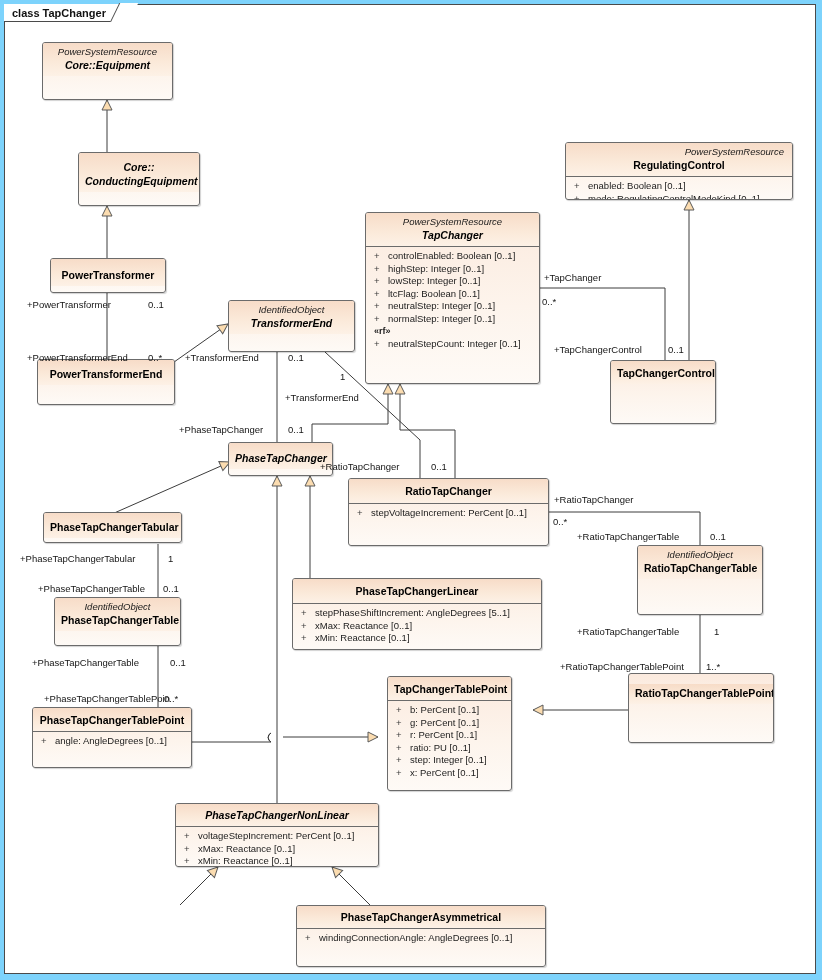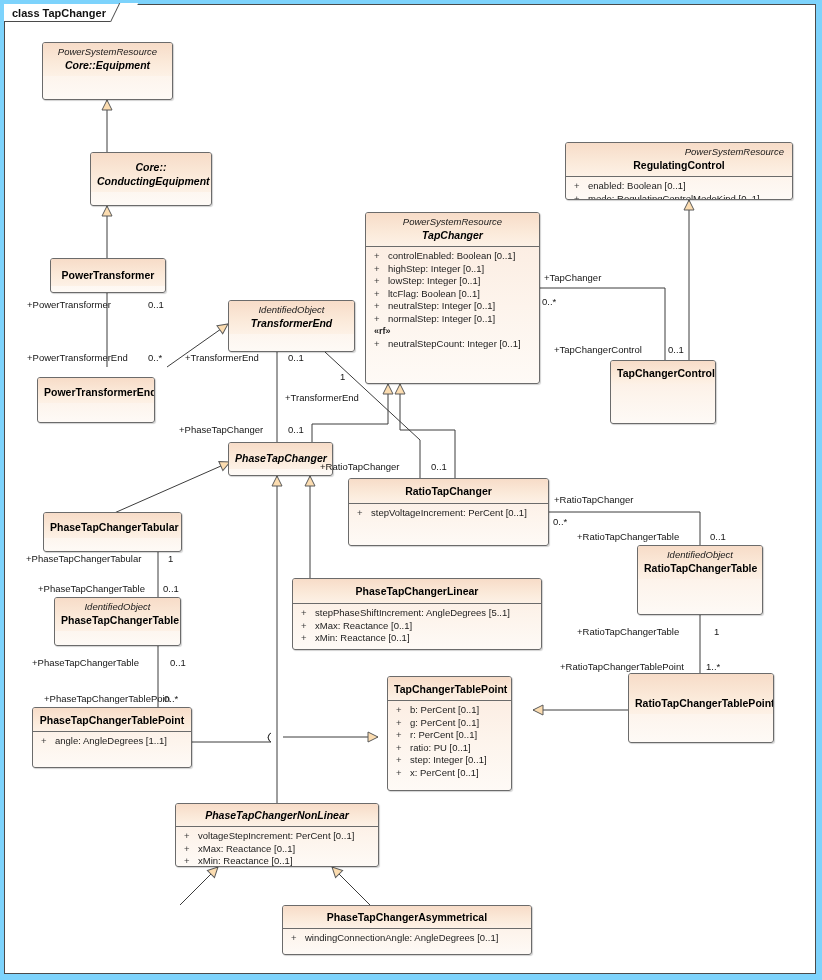--- a/index.html
+++ b/index.html
@@ -171,34 +171,34 @@
     </g>
   </svg>
 
   <div class="cls" style="left:42px;top:42px;width:131px;height:58px;">
     <div class="hdr">
       <span class="stereo ctr">PowerSystemResource</span>
       <span class="nm it">Core::Equipment</span>
     </div>
   </div>
 
-  <div class="cls" style="left:78px;top:152px;width:122px;height:54px;margin-left:12px;">
+  <div class="cls" style="left:78px;top:152px;width:122px;height:54px;">
     <div class="hdr" style="padding-top:7px;">
       <span class="nm it">Core::</span>
       <span class="nm it">ConductingEquipment</span>
     </div>
   </div>
 
   <div class="cls" style="left:50px;top:258px;width:116px;height:35px;">
     <div class="hdr" style="padding-top:9px;">
       <span class="nm">PowerTransformer</span>
     </div>
   </div>
 
-  <div class="cls" style="left:37px;top:377px;width:118px;height:46px;">
+  <div class="cls" style="left:37px;top:359px;width:138px;height:46px;">
     <div class="hdr" style="padding-top:7px;">
       <span class="nm">PowerTransformerEnd</span>
     </div>
   </div>
 
   <div class="cls" style="left:228px;top:300px;width:127px;height:52px;">
     <div class="hdr">
       <span class="stereo ctr">IdentifiedObject</span>
       <span class="nm it">TransformerEnd</span>
     </div>
@@ -281,42 +281,42 @@
     </div>
     <div class="sep"></div>
     <div class="attrs">
         <div class="attr">
           <span class="vis">+</span>
           <span class="txt">stepVoltageIncrement: PerCent [0..1]</span>
         </div>
       </div>
   </div>
 
-  <div class="cls" style="left:43px;top:512px;width:139px;height:40px;">
+  <div class="cls" style="left:43px;top:512px;width:139px;height:31px;">
     <div class="hdr" style="padding-top:7px;">
       <span class="nm">PhaseTapChangerTabular</span>
     </div>
   </div>
 
   <div class="cls" style="left:54px;top:597px;width:127px;height:49px;">
     <div class="hdr">
       <span class="stereo ctr">IdentifiedObject</span>
       <span class="nm">PhaseTapChangerTable</span>
     </div>
   </div>
 
   <div class="cls" style="left:32px;top:707px;width:160px;height:61px;">
     <div class="hdr" style="padding-top:5px;padding-bottom:4px;">
       <span class="nm">PhaseTapChangerTablePoint</span>
     </div>
     <div class="sep"></div>
     <div class="attrs">
         <div class="attr">
           <span class="vis">+</span>
-          <span class="txt">angle: AngleDegrees [1..1]</span>
+          <span class="txt">angle: AngleDegrees [0..1]</span>
         </div>
       </div>
   </div>
 
   <div class="cls" style="left:292px;top:578px;width:250px;height:72px;">
     <div class="hdr" style="padding-top:5px;padding-bottom:5px;">
       <span class="nm">PhaseTapChangerLinear</span>
     </div>
     <div class="sep"></div>
     <div class="attrs">
@@ -369,21 +369,21 @@
   </div>
 
   <div class="cls" style="left:637px;top:545px;width:126px;height:70px;">
     <div class="hdr">
       <span class="stereo ctr">IdentifiedObject</span>
       <span class="nm">RatioTapChangerTable</span>
     </div>
   </div>
 
   <div class="cls" style="left:628px;top:673px;width:146px;height:70px;">
-    <div class="hdr" style="padding-top:22px;">
+    <div class="hdr" style="padding-top:2px;margin-top:10px;">
       <span class="nm">RatioTapChangerTablePoint</span>
     </div>
   </div>
 
   <div class="cls" style="left:175px;top:803px;width:204px;height:64px;">
     <div class="hdr" style="padding-top:4px;padding-bottom:4px;">
       <span class="nm it">PhaseTapChangerNonLinear</span>
     </div>
     <div class="sep"></div>
     <div class="attrs">
@@ -396,21 +396,21 @@
           <span class="txt">xMax: Reactance [0..1]</span>
         </div>
         <div class="attr">
           <span class="vis">+</span>
           <span class="txt">xMin: Reactance [0..1]</span>
         </div>
       </div>
   </div>
 
 
-  <div class="cls" style="left:282px;top:905px;width:250px;height:50px;">
+  <div class="cls" style="left:296px;top:905px;width:250px;height:62px;">
     <div class="hdr" style="padding-top:4px;padding-bottom:4px;">
       <span class="nm">PhaseTapChangerAsymmetrical</span>
     </div>
     <div class="sep"></div>
     <div class="attrs">
         <div class="attr">
           <span class="vis">+</span>
           <span class="txt">windingConnectionAngle: AngleDegrees [0..1]</span>
         </div>
       </div>
@@ -445,21 +445,21 @@
 
   <div class="lbl" style="left:577px;top:531px;">+RatioTapChangerTable</div>
   <div class="mult" style="left:710px;top:531px;">0..1</div>
 
   <div class="lbl" style="left:577px;top:626px;">+RatioTapChangerTable</div>
   <div class="mult" style="left:714px;top:626px;">1</div>
 
   <div class="lbl" style="left:560px;top:661px;">+RatioTapChangerTablePoint</div>
   <div class="mult" style="left:706px;top:661px;">1..*</div>
 
-  <div class="lbl" style="left:26px;top:553px;">+PhaseTapChangerTabular</div>
+  <div class="lbl" style="left:20px;top:553px;">+PhaseTapChangerTabular</div>
   <div class="mult" style="left:168px;top:553px;">1</div>
 
   <div class="lbl" style="left:38px;top:583px;">+PhaseTapChangerTable</div>
   <div class="mult" style="left:163px;top:583px;">0..1</div>
 
   <div class="lbl" style="left:32px;top:657px;">+PhaseTapChangerTable</div>
   <div class="mult" style="left:170px;top:657px;">0..1</div>
 
   <div class="lbl" style="left:44px;top:693px;">+PhaseTapChangerTablePoin</div>
   <div class="mult" style="left:164px;top:693px;">0..*</div>

